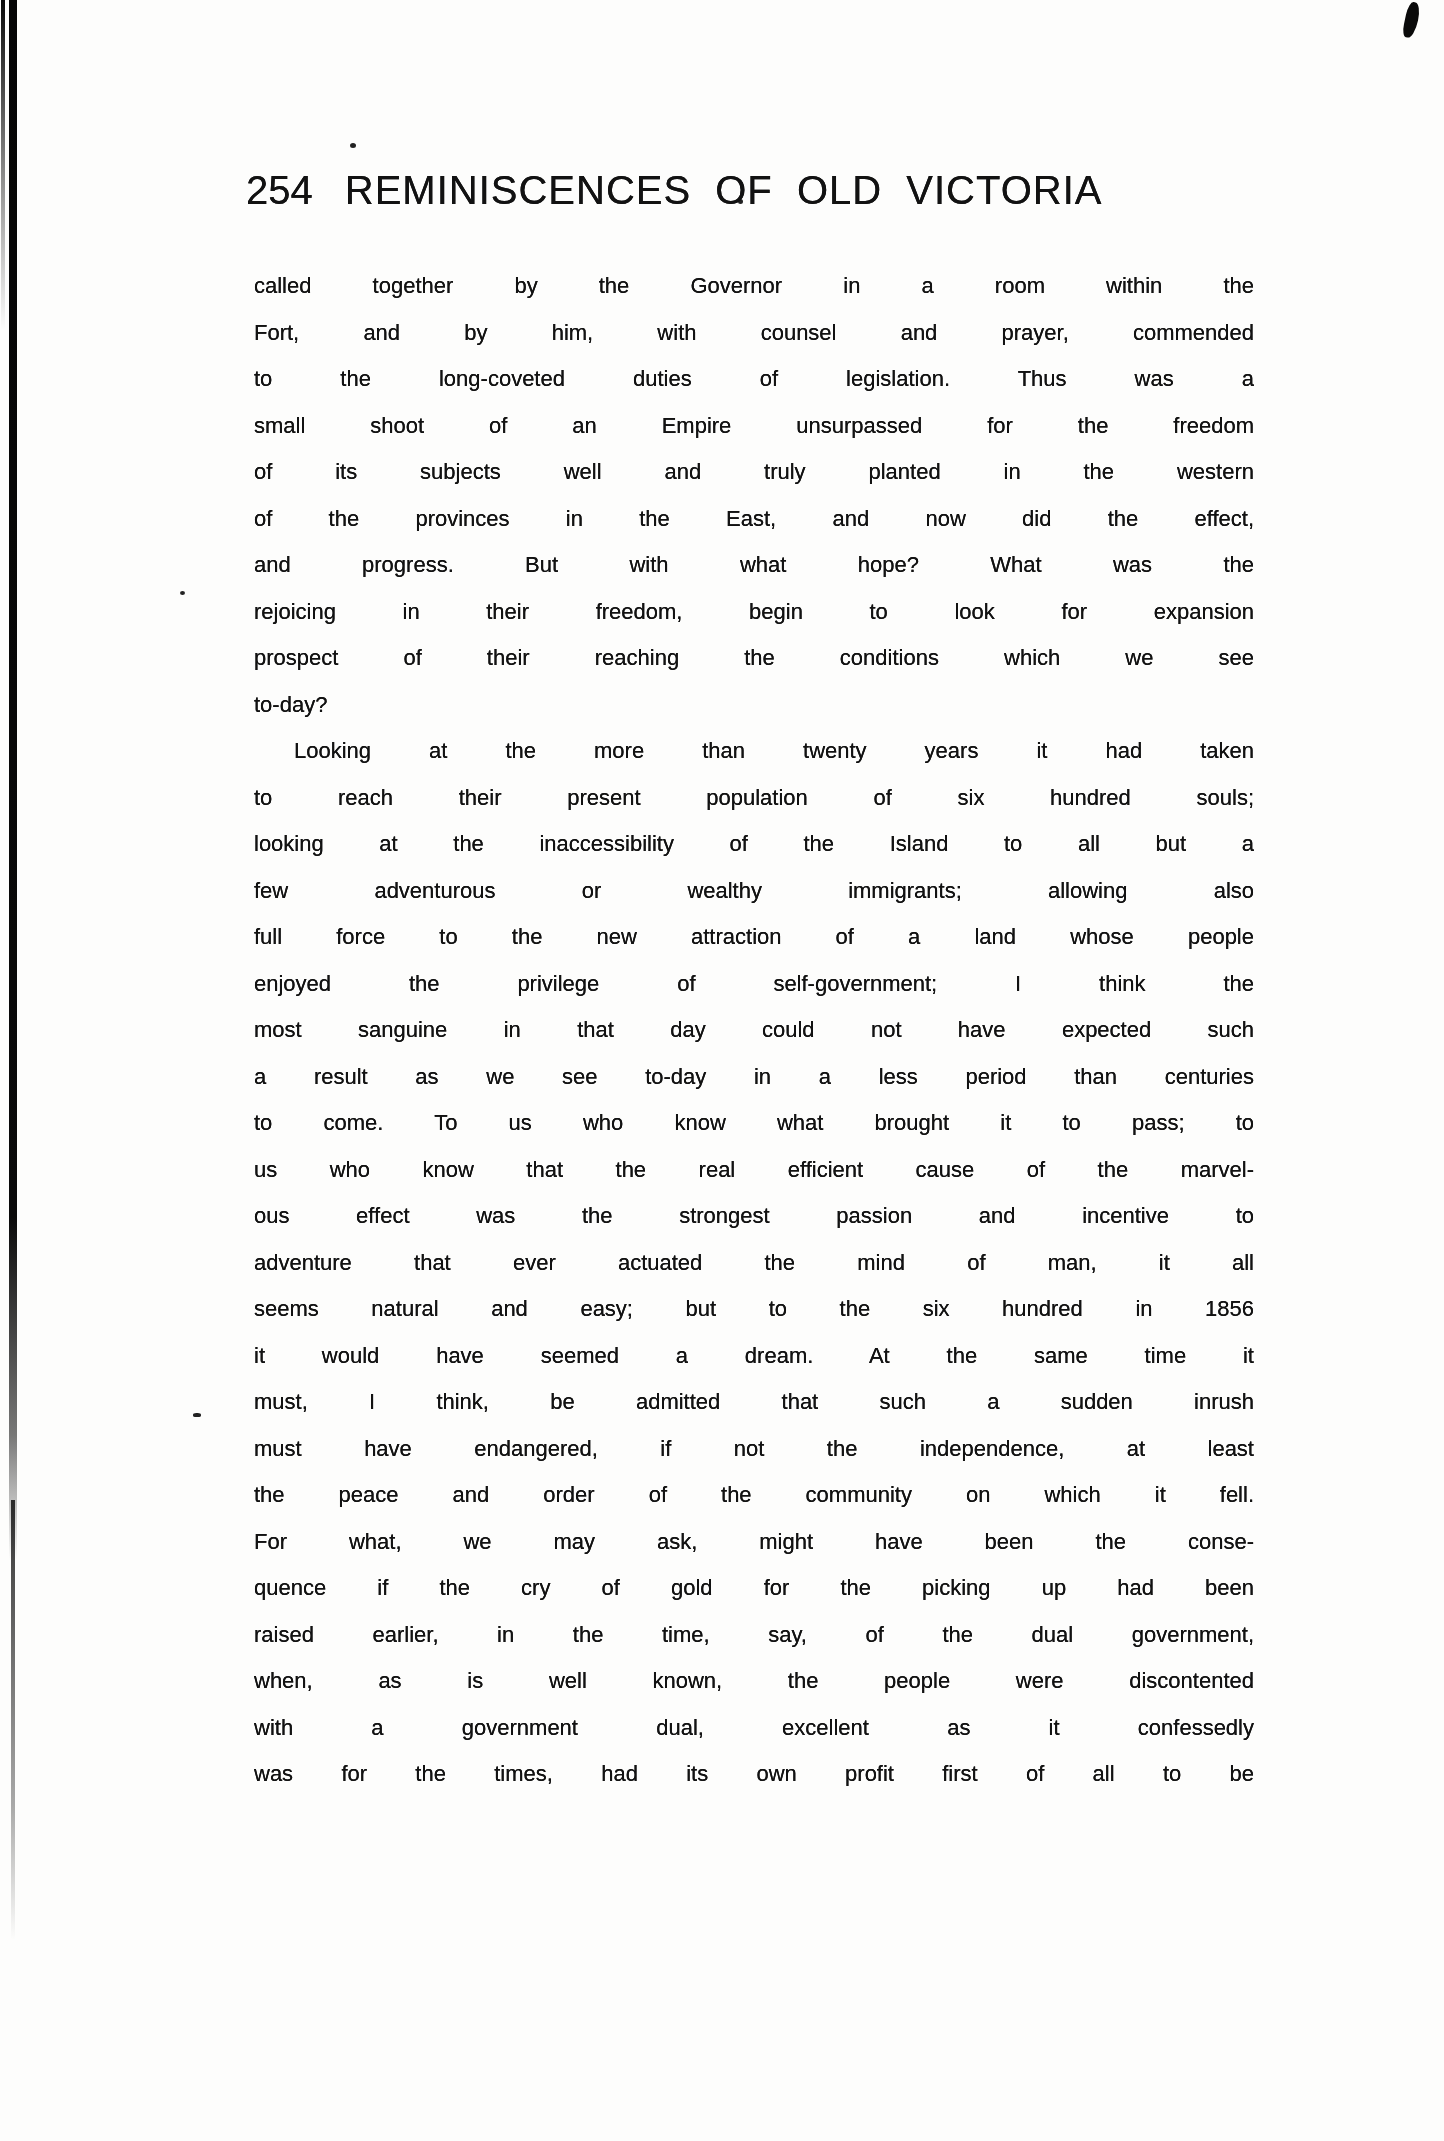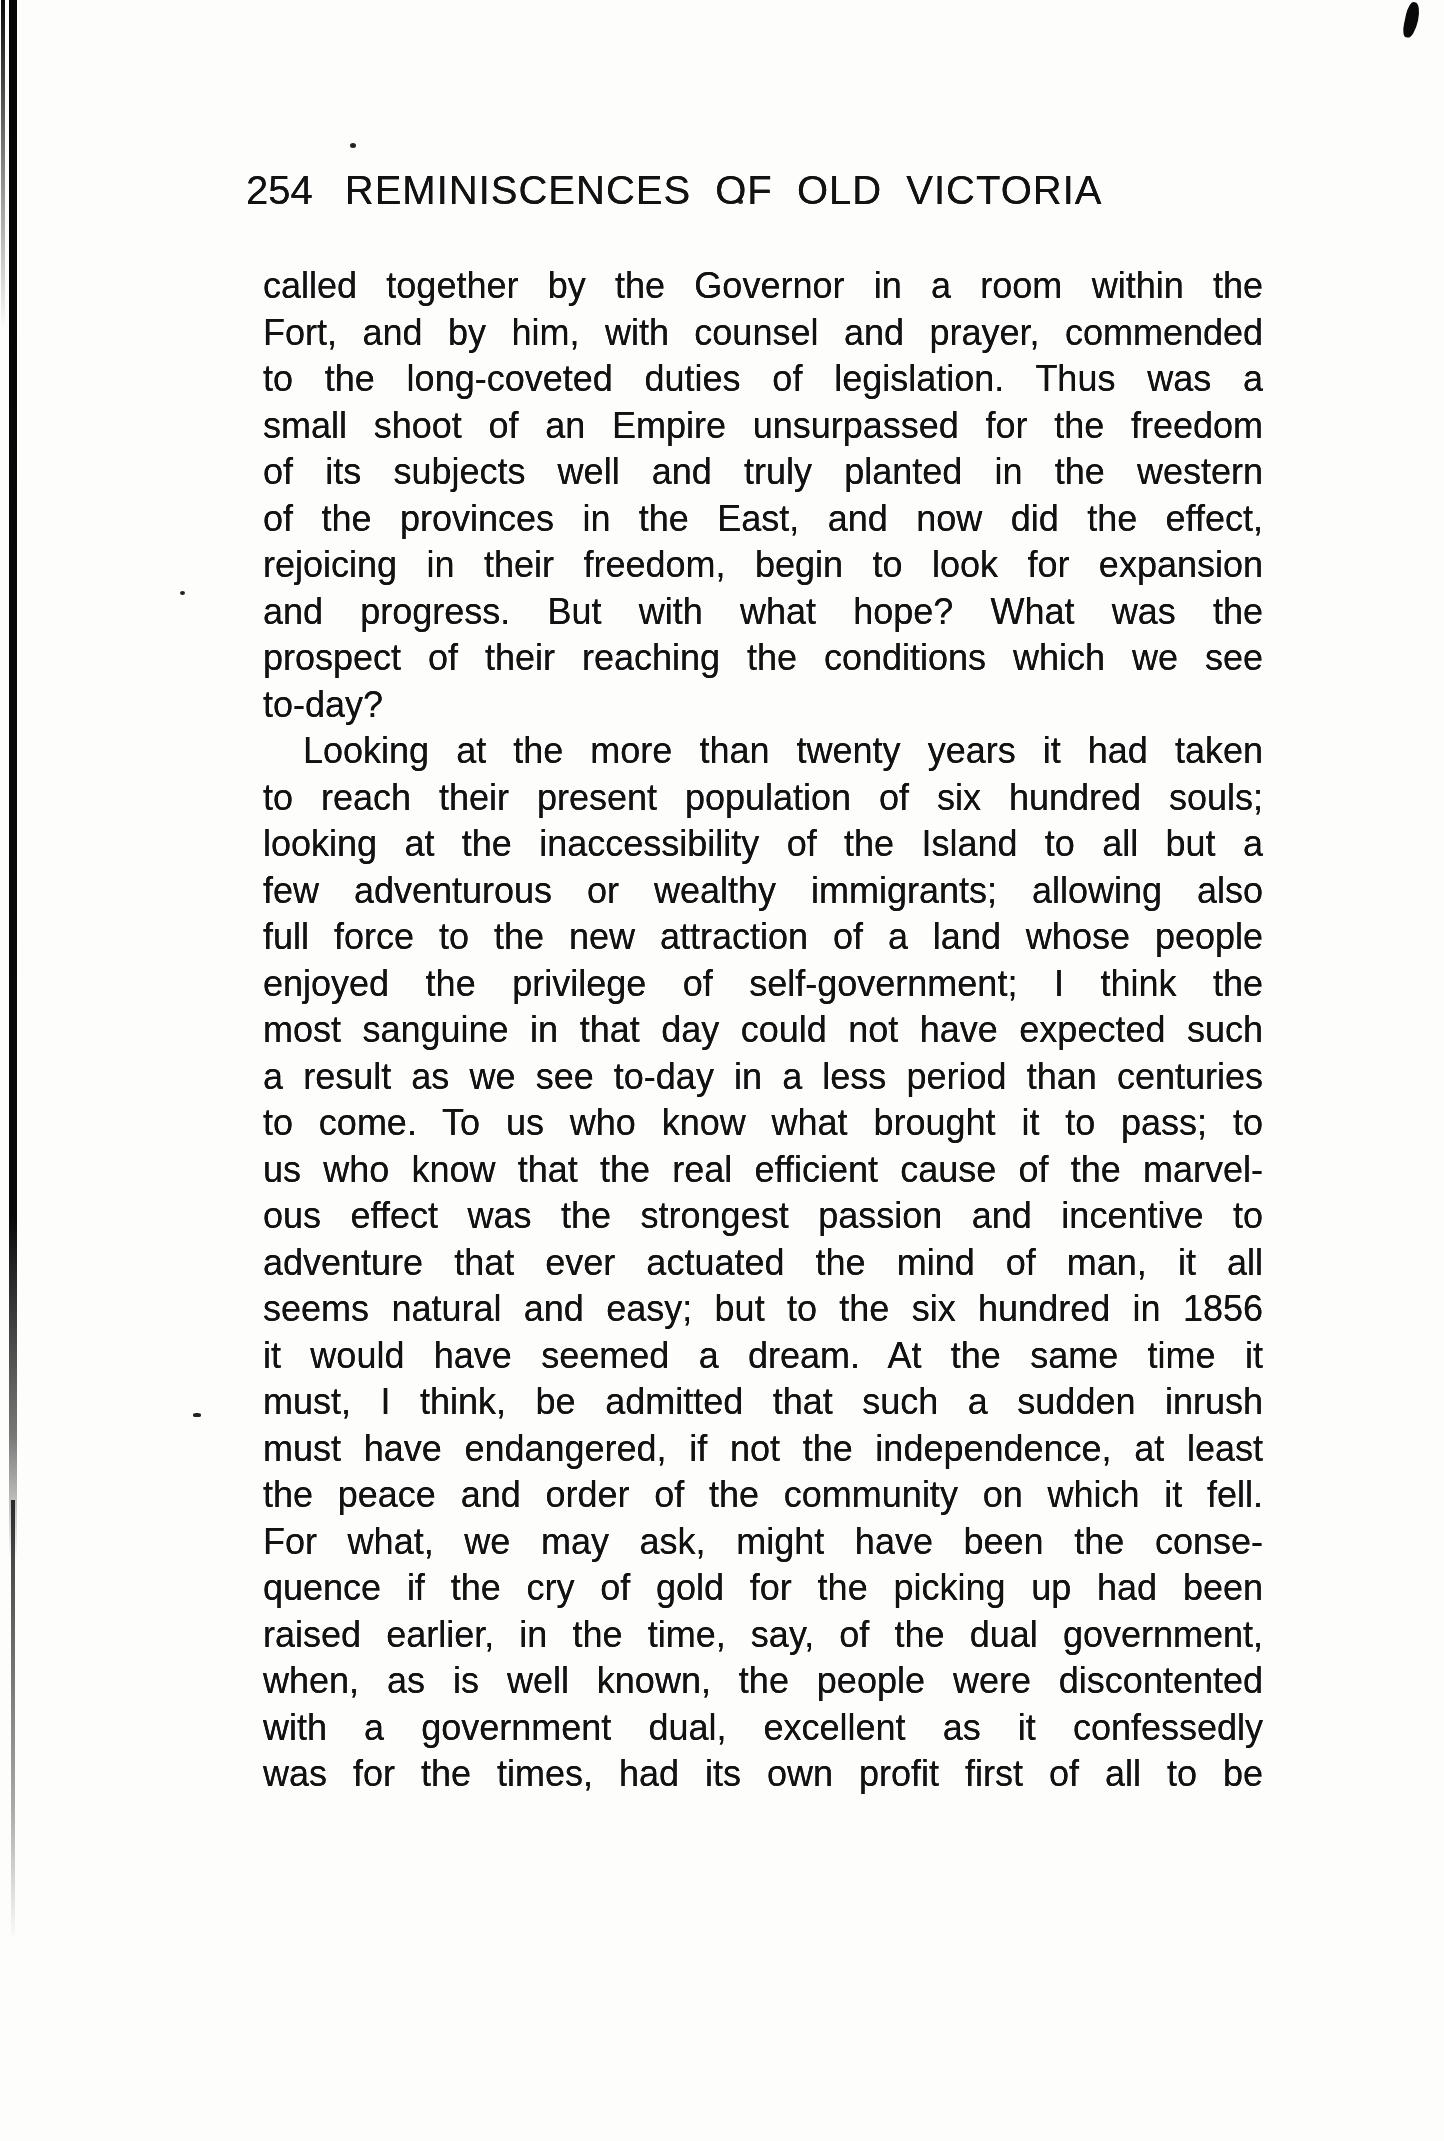--- a/index.html
+++ b/index.html
@@ -58,23 +58,23 @@
     text-shadow: 0 0 0.6px currentColor;
   }
   .header .title {
     margin-left: 32px;
     letter-spacing: 1px;
     word-spacing: 12px;
   }
   
   .body-text {
     position: absolute;
-    left: 263px; top: 263px;
+    left: 254px; top: 263px;
     width: 1000px;
-    font-size: 36px;
+    font-size: 22px;
     line-height: 46.5px;
     text-shadow: 0 0 0.55px currentColor;
   }
   .line {
     text-align: justify;
     text-align-last: justify;
     white-space: normal;
   }
   .line.no-justify {
     text-align-last: left;
@@ -102,22 +102,22 @@
   </div>
 
   <div class="body-text">
       <div class="paragraph">
         <div class="line">called together by the Governor in a room within the</div>
         <div class="line">Fort, and by him, with counsel and prayer, commended</div>
         <div class="line">to the long-coveted duties of legislation. Thus was a</div>
         <div class="line">small shoot of an Empire unsurpassed for the freedom</div>
         <div class="line">of its subjects well and truly planted in the western</div>
         <div class="line">of the provinces in the East, and now did the effect,</div>
+        <div class="line">and progress. But with what hope? What was the</div>
         <div class="line">rejoicing in their freedom, begin to look for expansion</div>
-        <div class="line">and progress. But with what hope? What was the</div>
         <div class="line">prospect of their reaching the conditions which we see</div>
         <div class="line no-justify">to-day?</div>
       </div>
       <div class="paragraph">
         <div class="line indent">Looking at the more than twenty years it had taken</div>
         <div class="line">to reach their present population of six hundred souls;</div>
         <div class="line">looking at the inaccessibility of the Island to all but a</div>
         <div class="line">few adventurous or wealthy immigrants; allowing also</div>
         <div class="line">full force to the new attraction of a land whose people</div>
         <div class="line">enjoyed the privilege of self-government; I think the</div>

